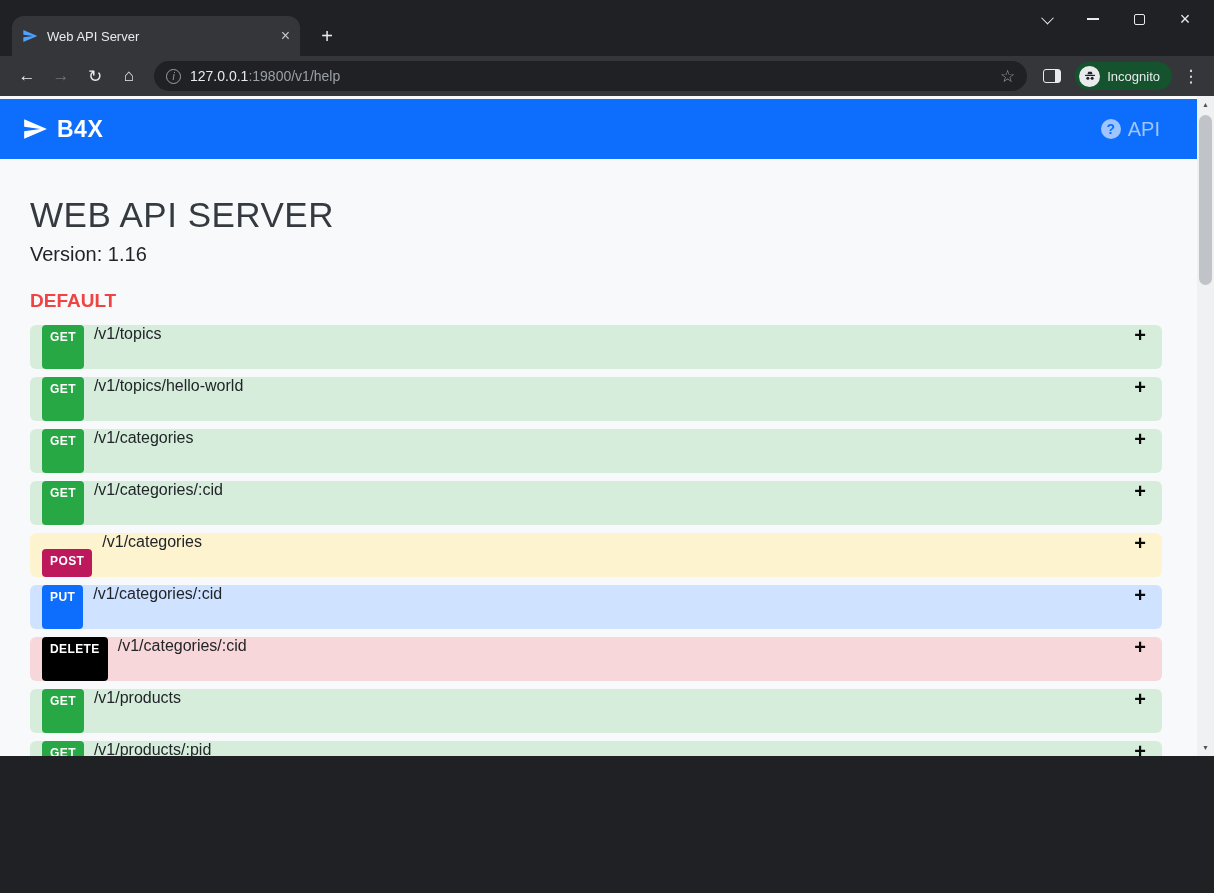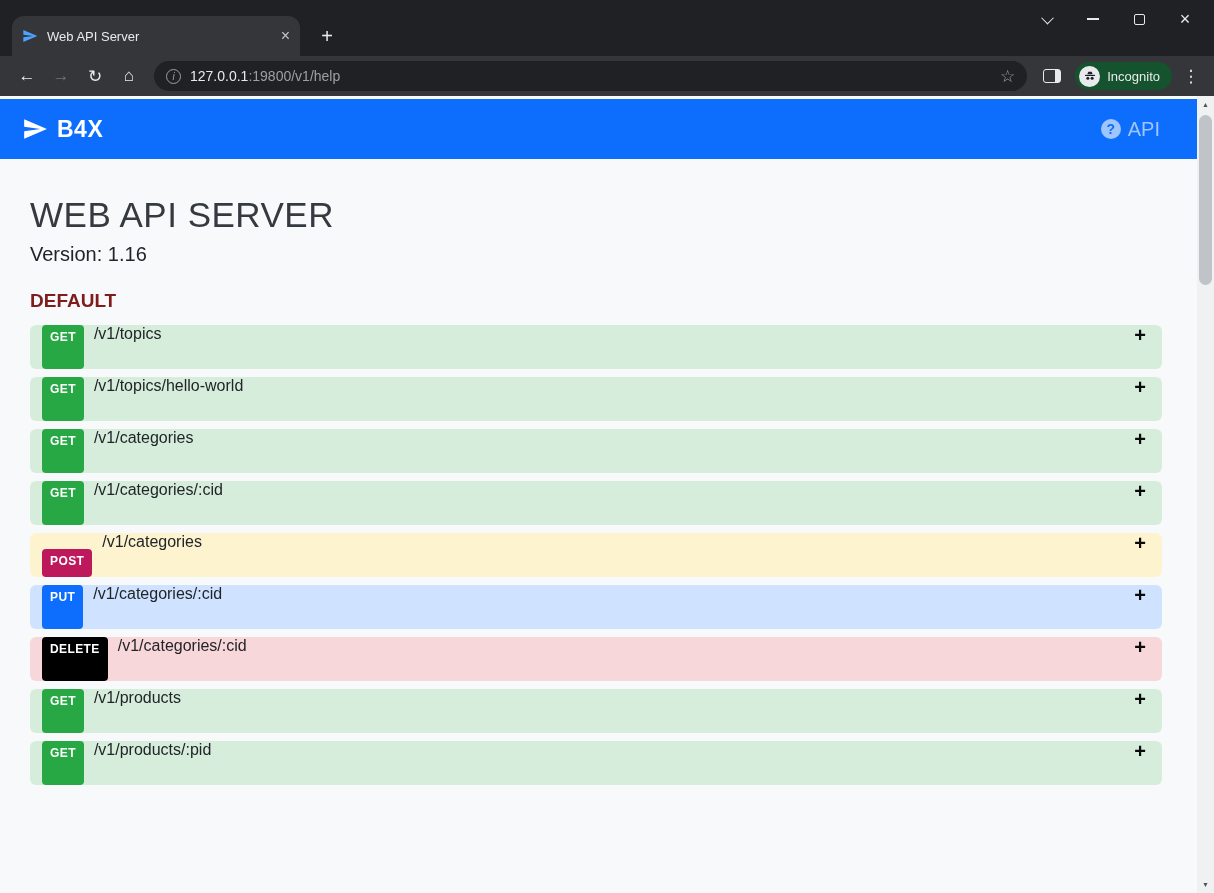--- a/index.html
+++ b/index.html
@@ -38,32 +38,32 @@
   .side-panel { position:relative; width:18px; height:14px; border:1.6px solid #e8eaed; border-radius:3px; margin:0 8px; }
   .side-panel .fill { position:absolute; top:0; right:0; bottom:0; width:5px; background:#e8eaed; }
   .incog-chip { height:28px; background:#14532d; border-radius:14px; display:flex; align-items:center;
                 gap:7px; padding:0 12px 0 4px; color:#e8eaed; font-size:13px; margin:0 6px; }
   .incog-circle { width:21px; height:21px; background:#e8eaed; border-radius:50%; display:flex;
                   align-items:center; justify-content:center; }
   .menu-dots { width:26px; height:30px; display:flex; align-items:center; justify-content:center;
                color:#e8eaed; font-size:17px; }
 
   
-  .page { position:relative; height:797px; background:#f8f9fa; overflow:hidden; }
+  .page { position:relative; height:660px; background:#f8f9fa; overflow:hidden; }
   .appbar { margin-top:3px; height:60px; background:#0d6efd; display:flex; align-items:center; padding:0 22px; }
   .brand { display:flex; align-items:center; gap:9px; color:#fff; font-size:23px; font-weight:800; letter-spacing:.5px; }
   .api-link { margin-left:auto; margin-right:32px; display:flex; align-items:center; gap:7px;
               color:#9ec5fe; font-size:20px; }
   .help-circle { width:20px; height:20px; border-radius:50%; background:#9ec5fe; color:#0d6efd;
                  display:flex; align-items:center; justify-content:center; font-size:14px; font-weight:700; }
 
   .content { padding:36px 52px 0 30px; }
   .page-title { font-size:35px; font-weight:500; color:#343a40; letter-spacing:.5px; margin-bottom:8px; }
   .version { font-size:20px; color:#212529; margin-bottom:24px; }
-  .section-title { font-size:19px; font-weight:700; color:#7f1d1d; margin:28px 0 13px; }
+  .section-title { font-size:19px; font-weight:700; color:#ef4444; margin:28px 0 13px; }
   .section-title:first-child { margin-top:0; }
   .endpoint-row { height:44px; border-radius:6px; display:flex; 
                   padding:0 16px 0 12px; margin-bottom:8px; cursor:pointer; }
   .method-badge { font-size:12px; font-weight:700; color:#fff; padding:5px 8px; border-radius:4px;
                   letter-spacing:.4px; }
   .endpoint-path { font-size:16px; color:#212529; margin-left:10px; }
   .expand-icon { margin-left:auto; font-size:20px; font-weight:700; color:#0b0b0b; line-height:1; }
 
   
   .scrollbar { position:absolute; top:0; right:0; width:17px; height:100%; background:#eff1f3; }

